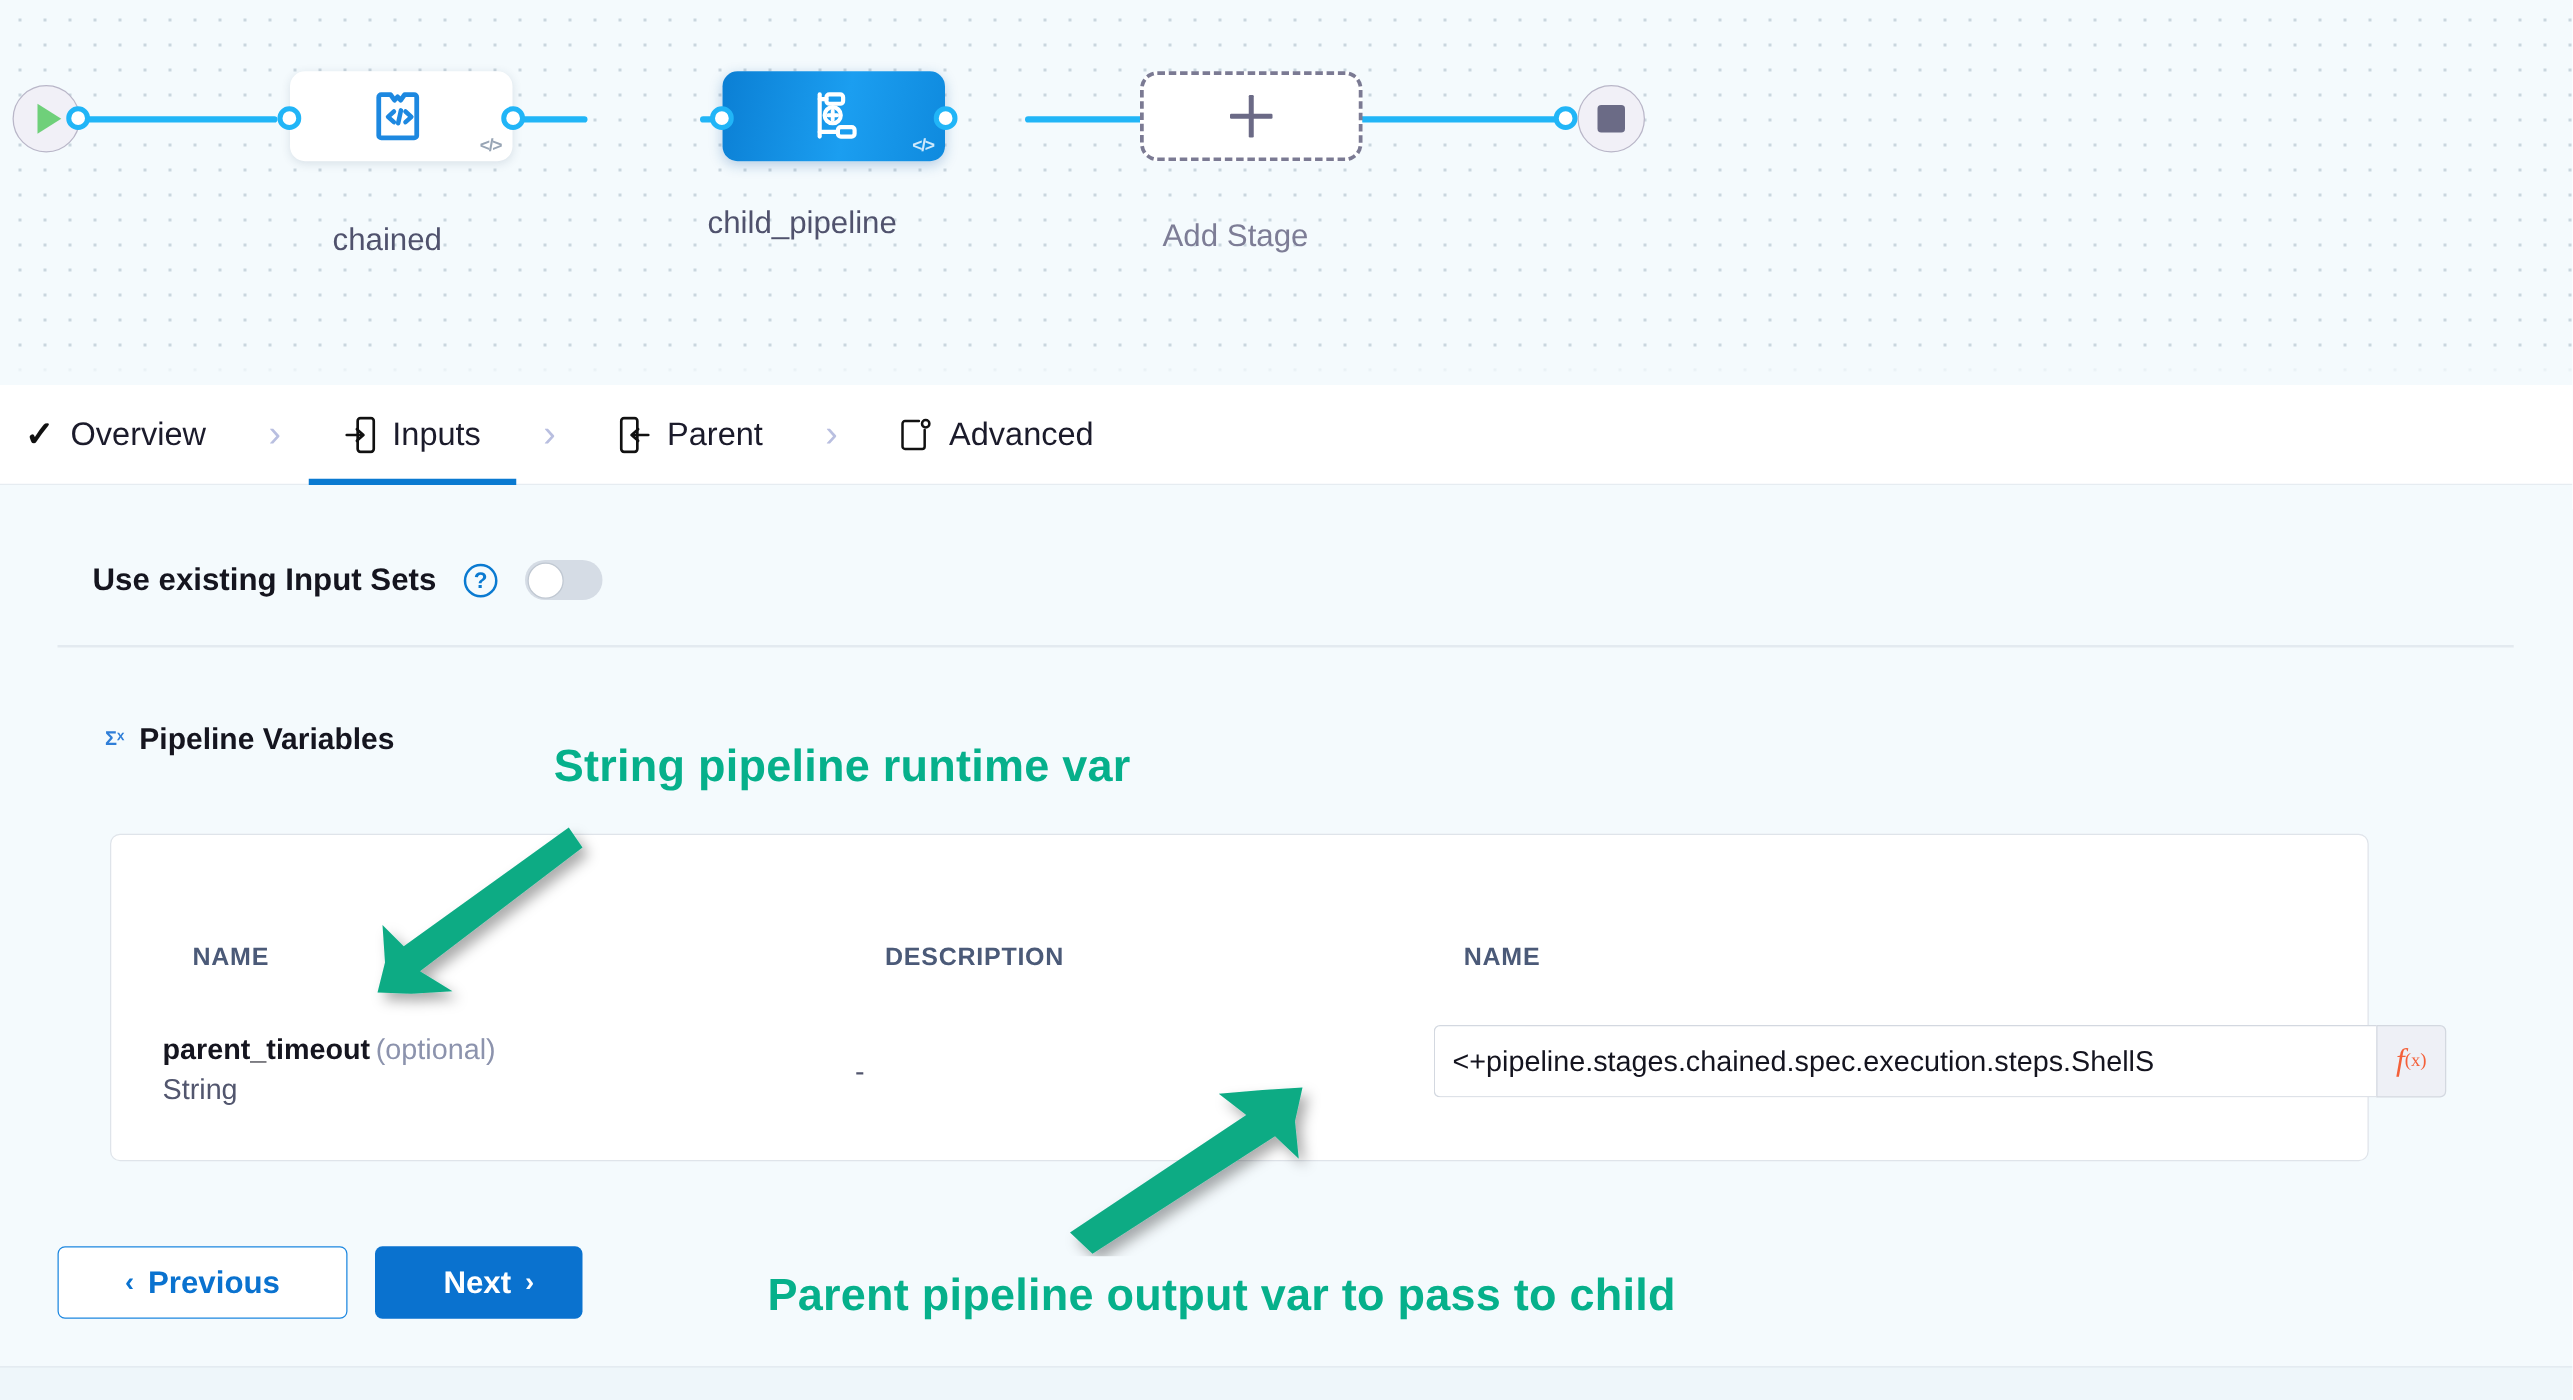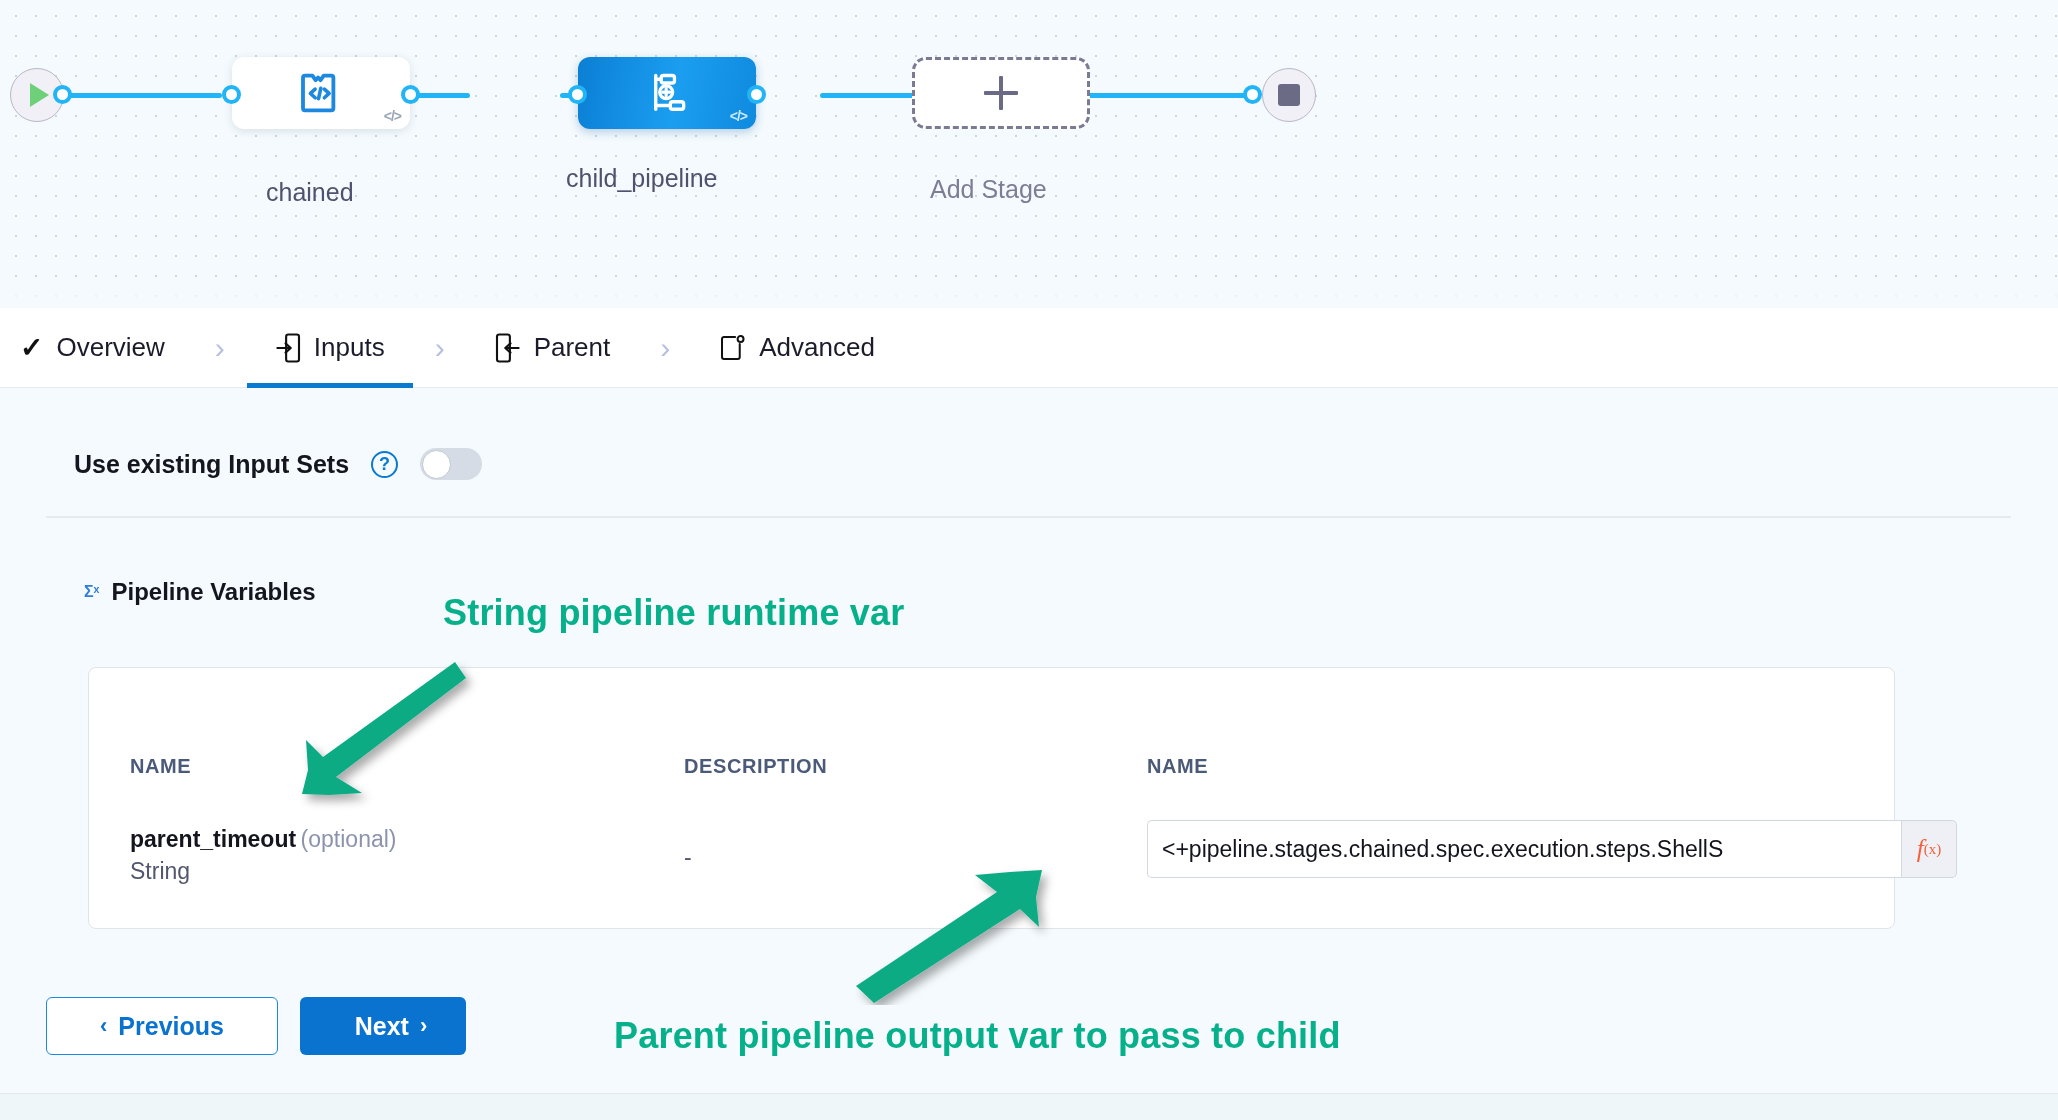--- a/index.html
+++ b/index.html
@@ -139,21 +139,21 @@
 
   .card {
     position: absolute; left: 88px; top: 667px; width: 1807px; height: 262px;
     background: #fff; border: 1.5px solid #dfe4ea; border-radius: 8px;
   }
   .col-name { position: absolute; left: 41px; }
   .col-desc { position: absolute; left: 595px; }
   .col-val  { position: absolute; left: 1058px; }
   .th {
     top: 87px; font-size: 20px; font-weight: 700;
-    color: #4b5a78; letter-spacing: 0.6px;
+    color: #4b5a78; letter-spacing: 0.6px; margin-left: 24px;
   }
   .cell-name { top: 158px; }
   .var-name { font-size: 23px; font-weight: 700; color: #15151f; }
   .var-opt  { font-size: 23px; font-weight: 400; color: #8c93ad; }
   .var-type { font-size: 23px; color: #52566e; margin-top: 5px; }
   .cell-desc { top: 176px; font-size: 23px; color: #52566e; }
 
   .valfield {
     position: absolute; left: 1058px; top: 152px;
     width: 810px; height: 58px;

